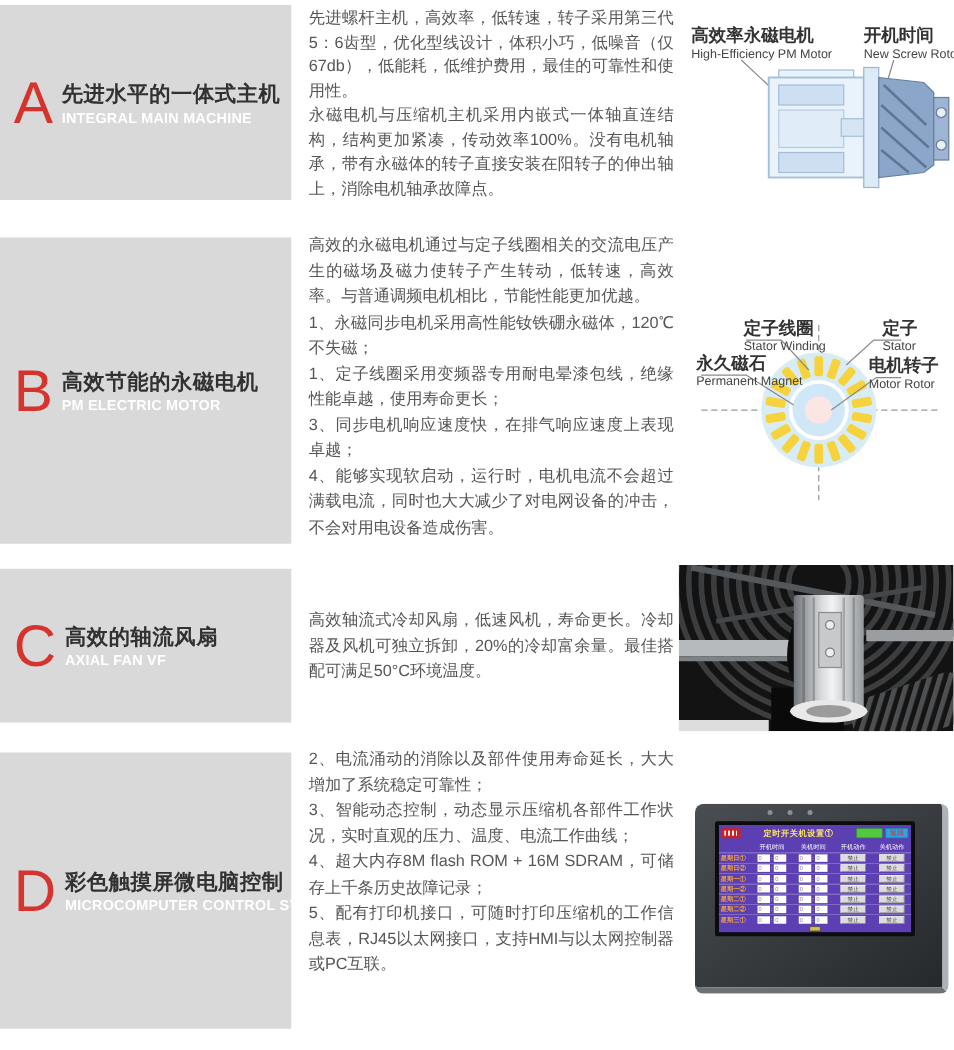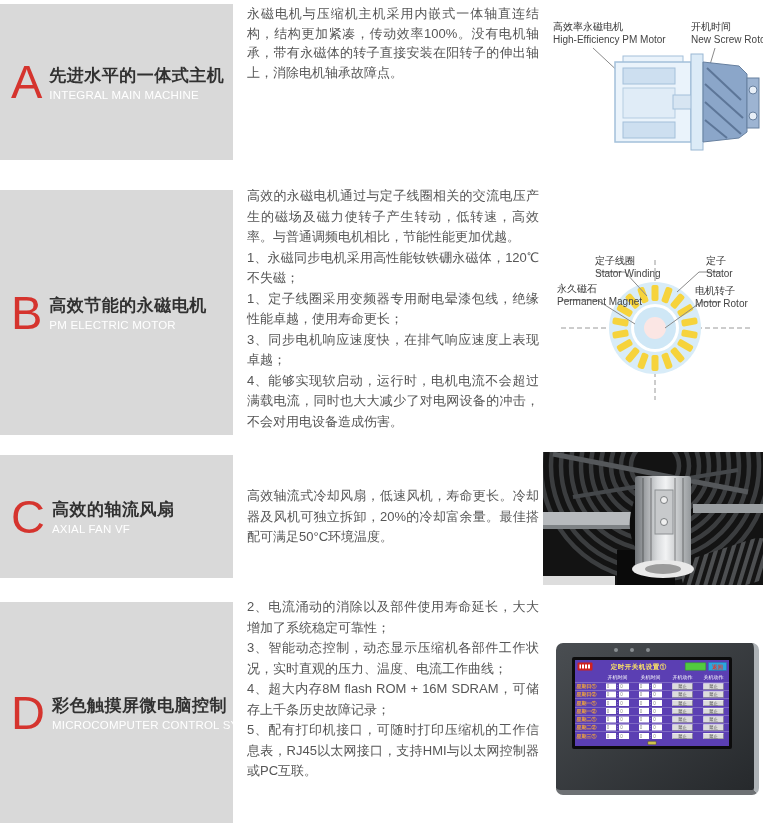--- a/index.html
+++ b/index.html
@@ -8,38 +8,38 @@
   .page { position:relative; width:763px; height:840px; background:#fff; overflow:hidden; }
 
   
   .banner { position:absolute; left:0; width:233px; background:#d9d9d9; display:flex; align-items:center; padding-left:11px; }
   .banner-a { top:4px;   height:156px; }
   .banner-b { top:190px; height:245px; }
   .banner-c { top:455px; height:123px; }
   .banner-d { top:602px; height:221px; }
   .letter { font-size:47px; line-height:0.8; color:#d5342e; margin-right:7px; }
   .titles .zh { font-size:17px; font-weight:700; color:#313131; letter-spacing:0.5px; white-space:nowrap; }
-  .titles .en { font-size:11.5px; font-weight:400; color:#ffffff; white-space:nowrap; margin-top:2px; letter-spacing:0.2px; }
+  .titles .en { font-size:11.5px; font-weight:700; color:#ffffff; white-space:nowrap; margin-top:2px; letter-spacing:0.2px; }
 
   
   .text { position:absolute; left:247px; width:292px; font-size:13px; line-height:20.5px; color:#565656; text-align:justify; }
   .text-a { top:4px; line-height:19.5px; }
   .text-b { top:186px; }
   .text-c { top:486px; }
   .text-d { top:597px; }
   .text p { margin:0; }
 
   
   .fig { position:absolute; }
   .fig-a { left:543px; top:4px;   width:220px; height:166px; }
   .fig-b { left:553px; top:228px; width:210px; height:185px; }
   .fig-c { left:543px; top:452px; width:220px; height:133px; overflow:hidden; }
   .fig svg { position:absolute; left:0; top:0; }
   .fig-label { position:absolute; z-index:2; }
-  .fig-label .lzh { font-size:10px; font-weight:400; color:#333; white-space:nowrap; }
+  .fig-label .lzh { font-size:14px; font-weight:700; color:#333; white-space:nowrap; }
   .fig-label .len { font-size:10px; color:#444; white-space:nowrap; }
   .la-motor { left:10px; top:16px; }
   .la-rotor { left:148px; top:16px; }
   .lb-winding { left:42px; top:26px; }
   .lb-stator  { left:153px; top:26px; }
   .lb-magnet  { left:4px;  top:54px; }
   .lb-rotor   { left:142px; top:56px; }
 
   
   .hmi-panel { position:absolute; left:556px; top:643px; width:203px; height:152px;
@@ -78,20 +78,21 @@
 <div class="page">
 
   <div class="banner banner-a">
     <span class="letter">A</span>
     <div class="titles">
       <div class="zh">先进水平的一体式主机</div>
       <div class="en">INTEGRAL MAIN MACHINE</div>
     </div>
   </div>
   <div class="text text-a">
+    <p>先进螺杆主机，高效率，低转速，转子采用第三代5：6齿型，优化型线设计，体积小巧，低噪音（仅67db），低能耗，低维护费用，最佳的可靠性和使用性。</p>
     <p>永磁电机与压缩机主机采用内嵌式一体轴直连结构，结构更加紧凑，传动效率100%。没有电机轴承，带有永磁体的转子直接安装在阳转子的伸出轴上，消除电机轴承故障点。</p>
   </div>
   <figure class="fig fig-a">
     <svg width="220" height="166" viewBox="0 0 220 166">
       <line x1="50" y1="44" x2="80" y2="72" stroke="#8a8a8a" stroke-width="1"></line>
       <line x1="172" y1="44" x2="160" y2="84" stroke="#8a8a8a" stroke-width="1"></line>
 
       <g>
         <rect x="80" y="52" width="60" height="8" fill="#eaf3fb" stroke="#a3c0da"></rect>
         <rect x="72" y="58" width="76" height="80" fill="#eaf3fb" stroke="#a3c0da" stroke-width="1.5"></rect>

